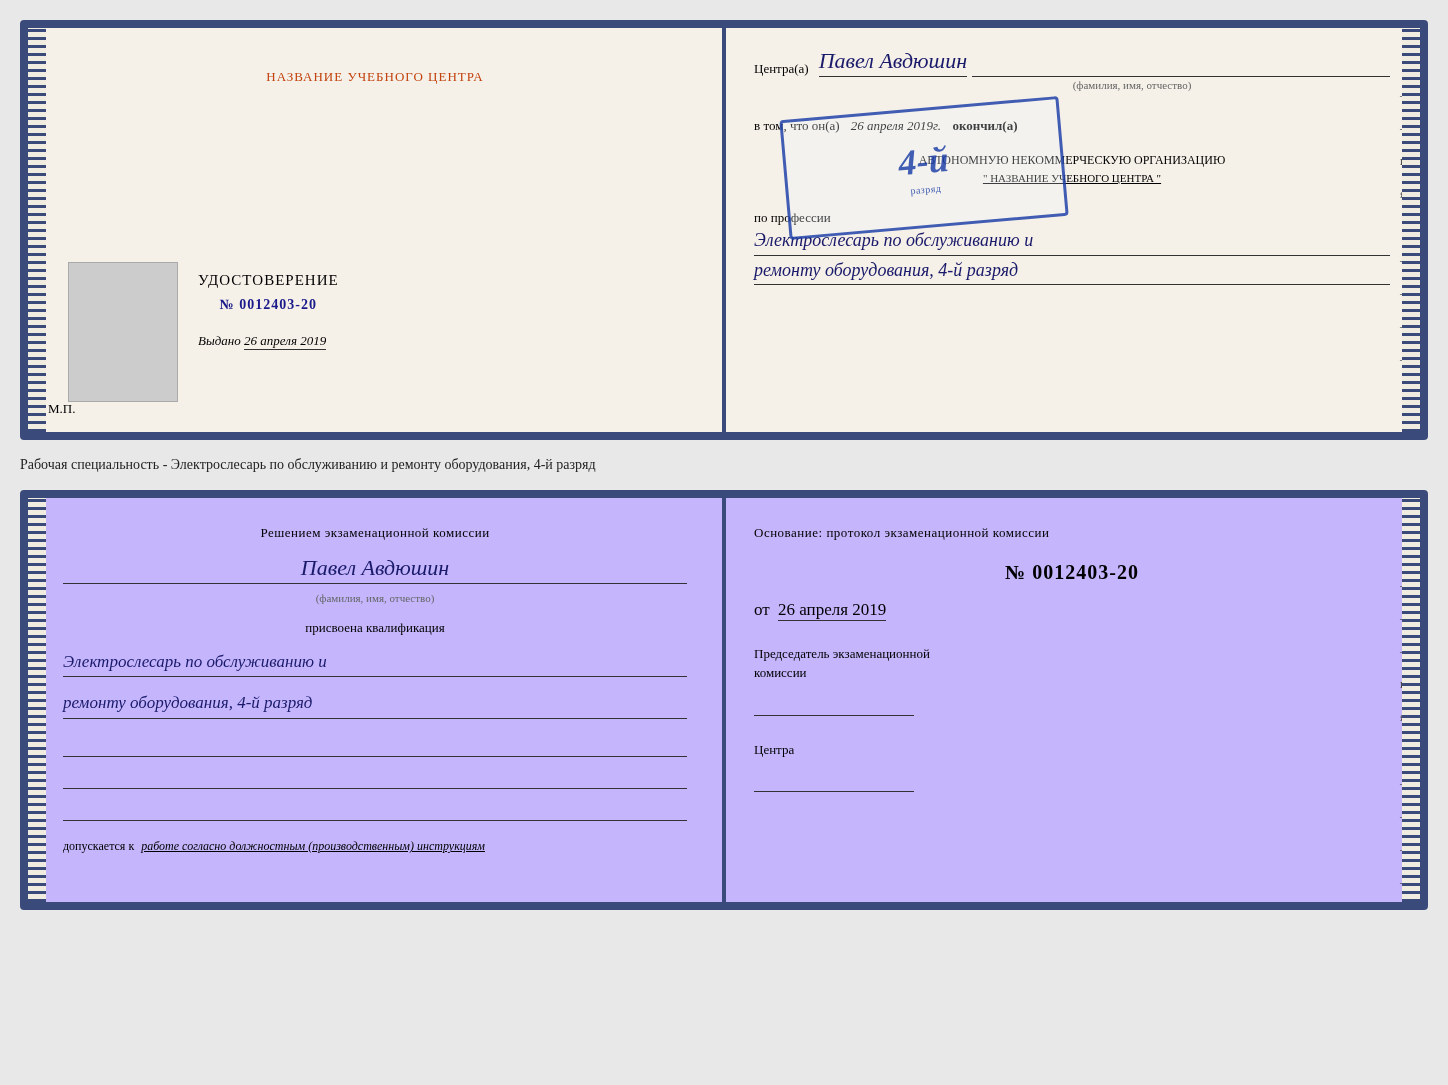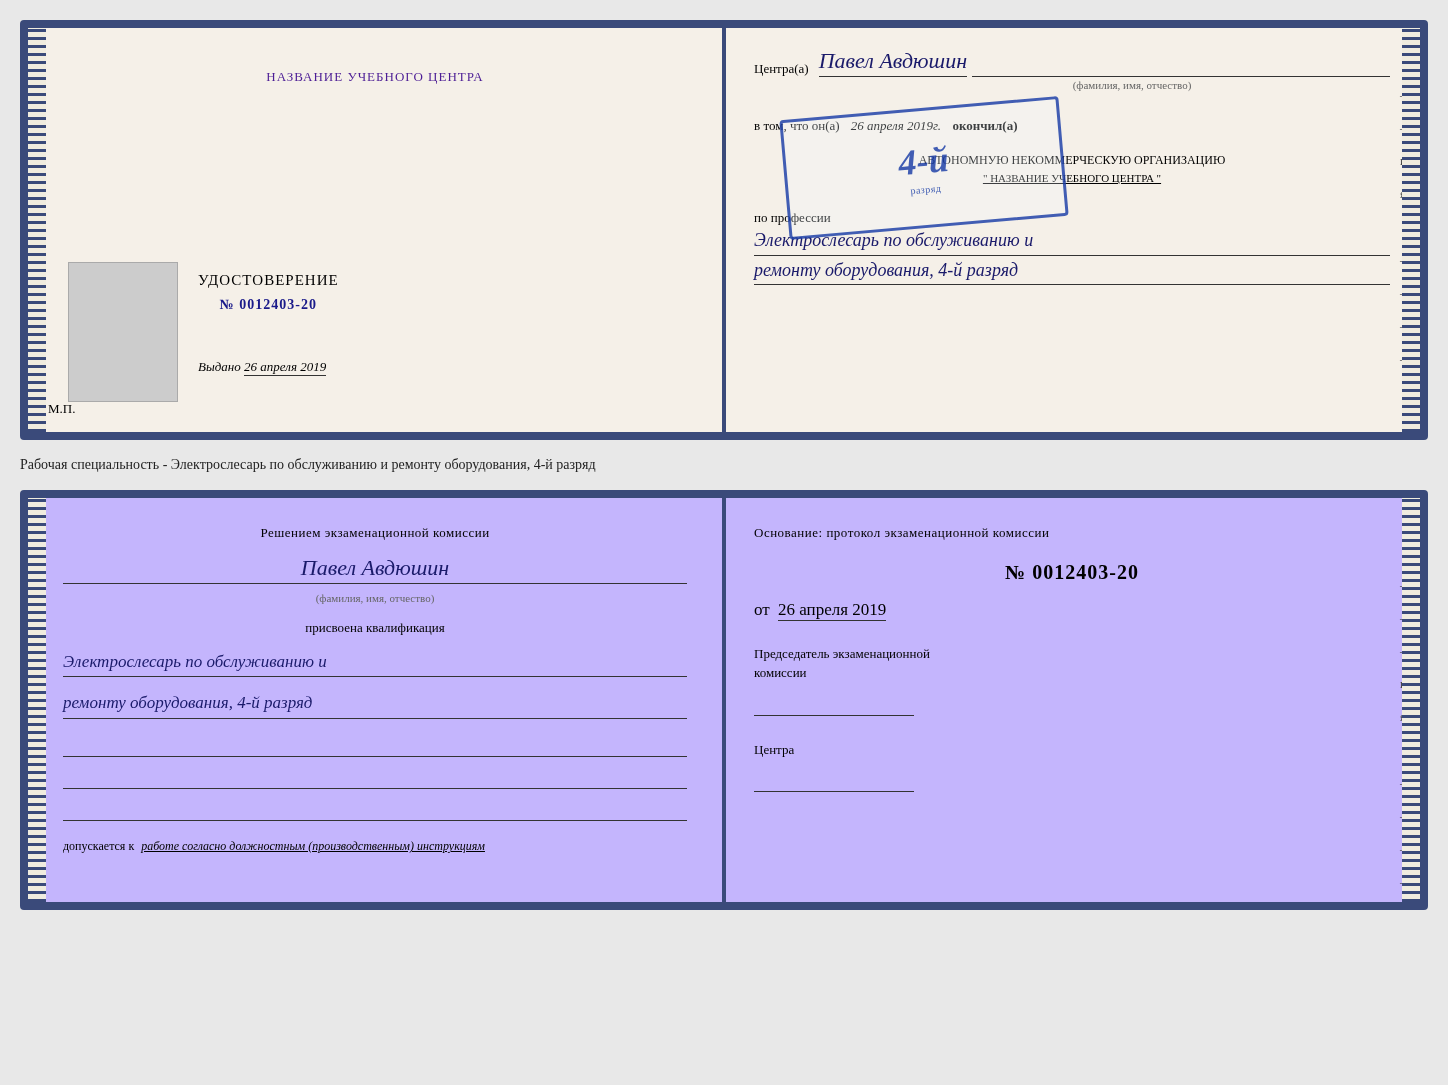--- a/index.html
+++ b/index.html
@@ -48,21 +48,21 @@
       align-items: center;
       justify-content: space-between;
       border-right: 2px solid #3a4a7a;
       position: relative;
     }
 
     .doc-top-left .training-center-name {
       text-align: center;
       font-size: 13px;
       letter-spacing: 1px;
-      color: #4c1d95;
+      color: #c2410c;
       margin-top: 10px;
       line-height: 1.4;
     }
 
     .doc-top-left .cert-section {
       display: flex;
       align-items: flex-start;
       gap: 20px;
       width: 100%;
       margin-top: 20px;
@@ -442,21 +442,21 @@
       <div class="training-center-name">НАЗВАНИЕ УЧЕБНОГО ЦЕНТРА</div>
 
       <div class="cert-section">
         <div class="photo-placeholder"></div>
         <div class="cert-info">
           <div class="cert-title">УДОСТОВЕРЕНИЕ</div>
           <div class="cert-number">
             <span>№</span>
             <span>0012403-20</span>
           </div>
-          <div class="issued-line" style="margin-top:38px;">
+          <div class="issued-line" style="margin-top:12px;">
             <span>Выдано</span>
             <span style="border-bottom:1px solid #333; padding-bottom:1px; font-style:italic;">26 апреля 2019</span>
           </div>
         </div>
       </div>
 
       <div class="mp-line">М.П.</div>
     </div>
 
     <div class="doc-top-right">

